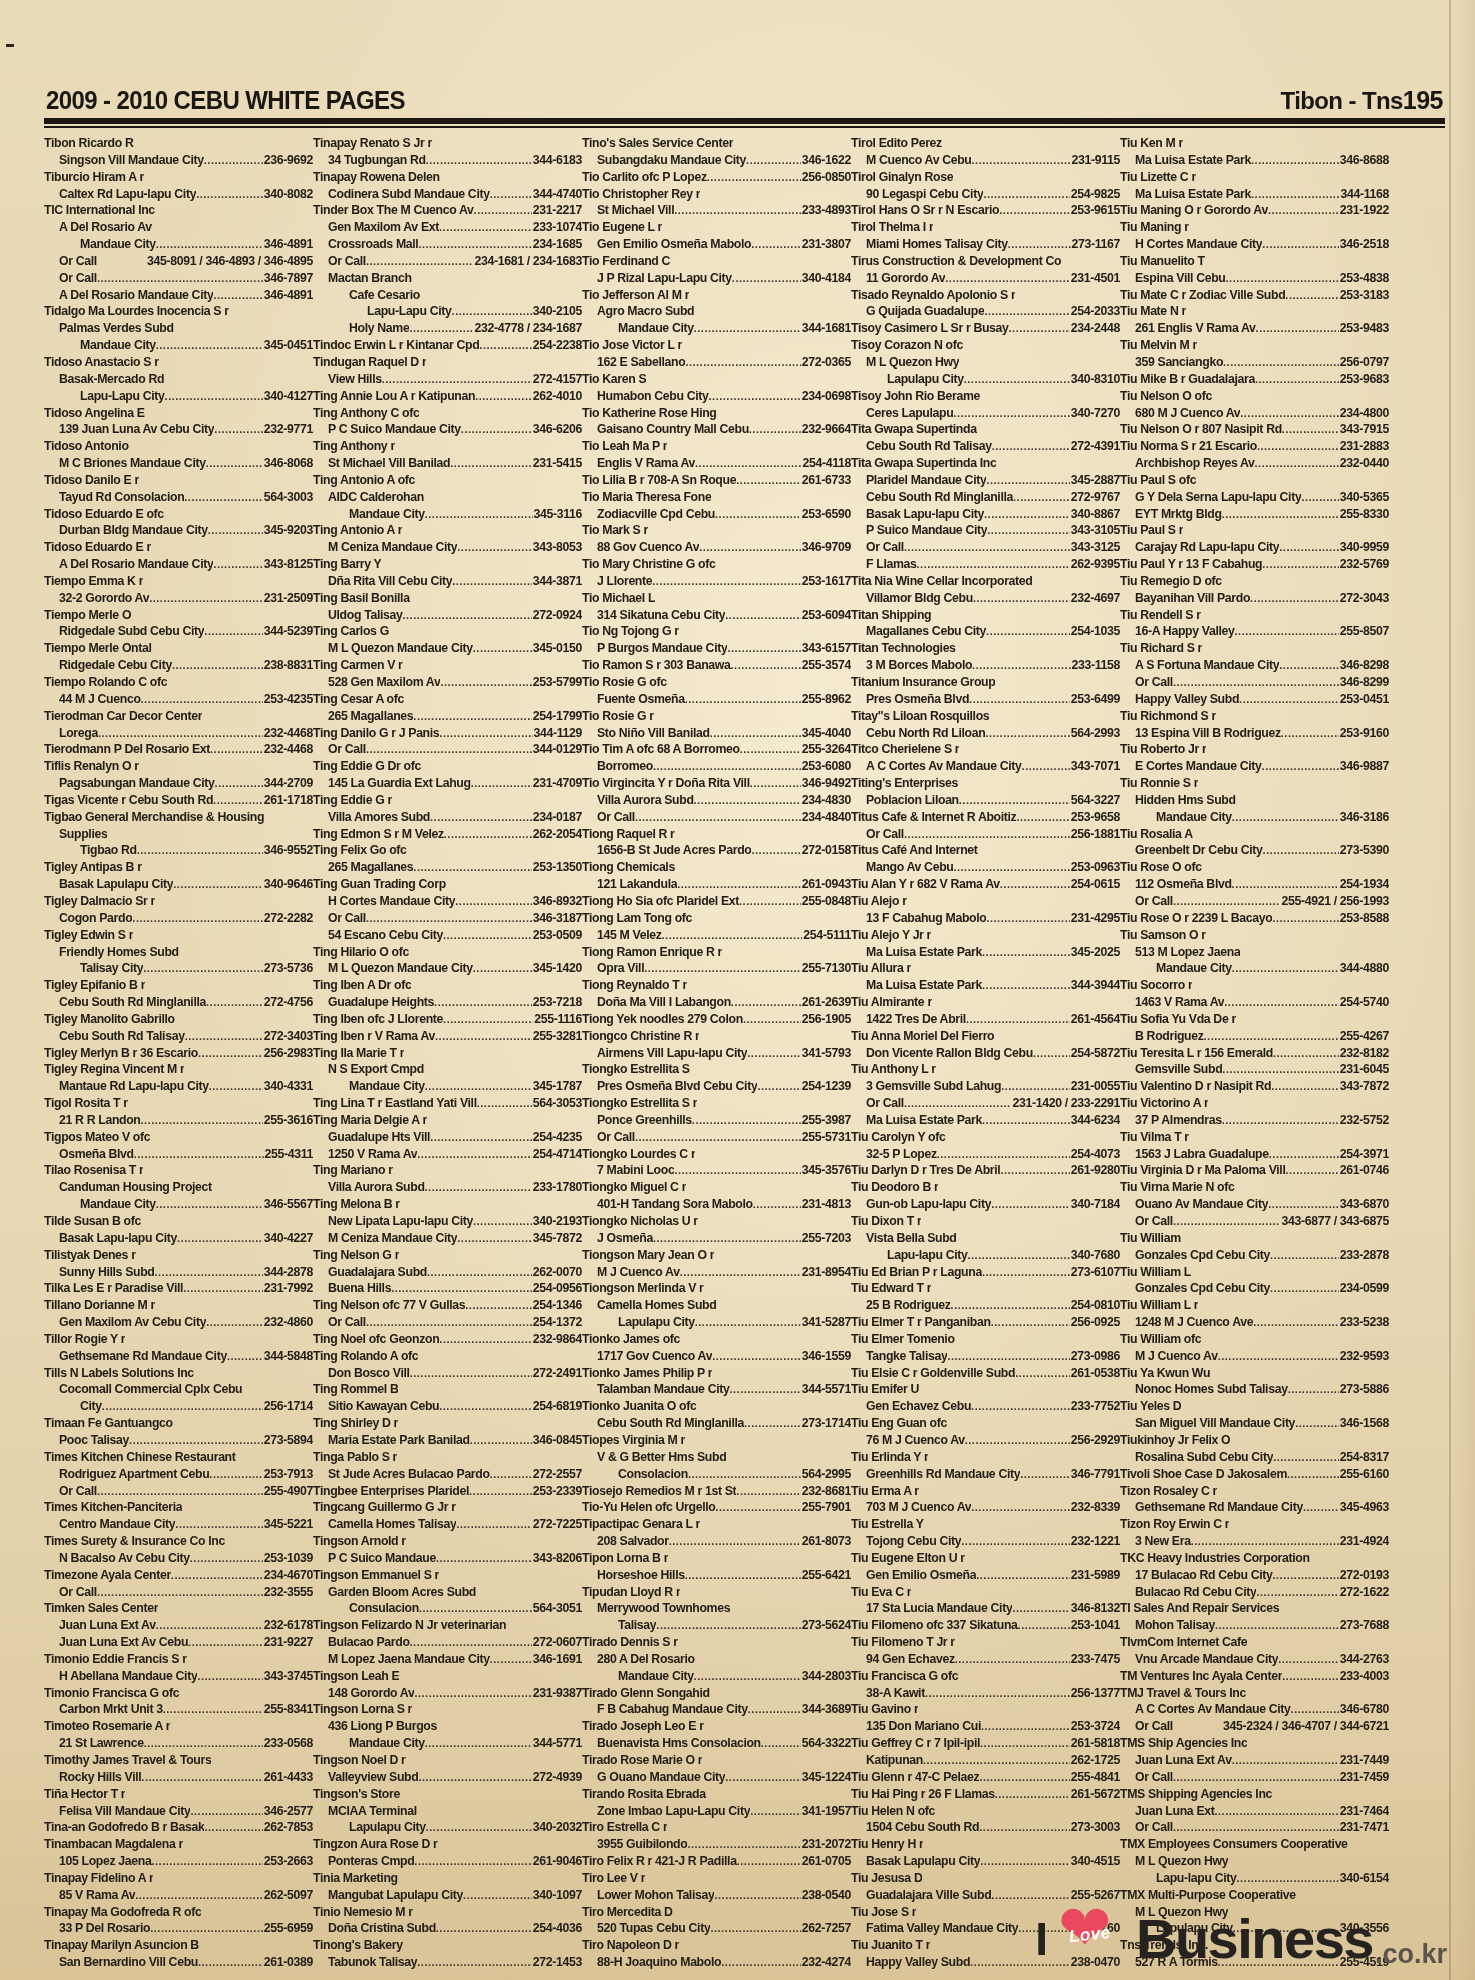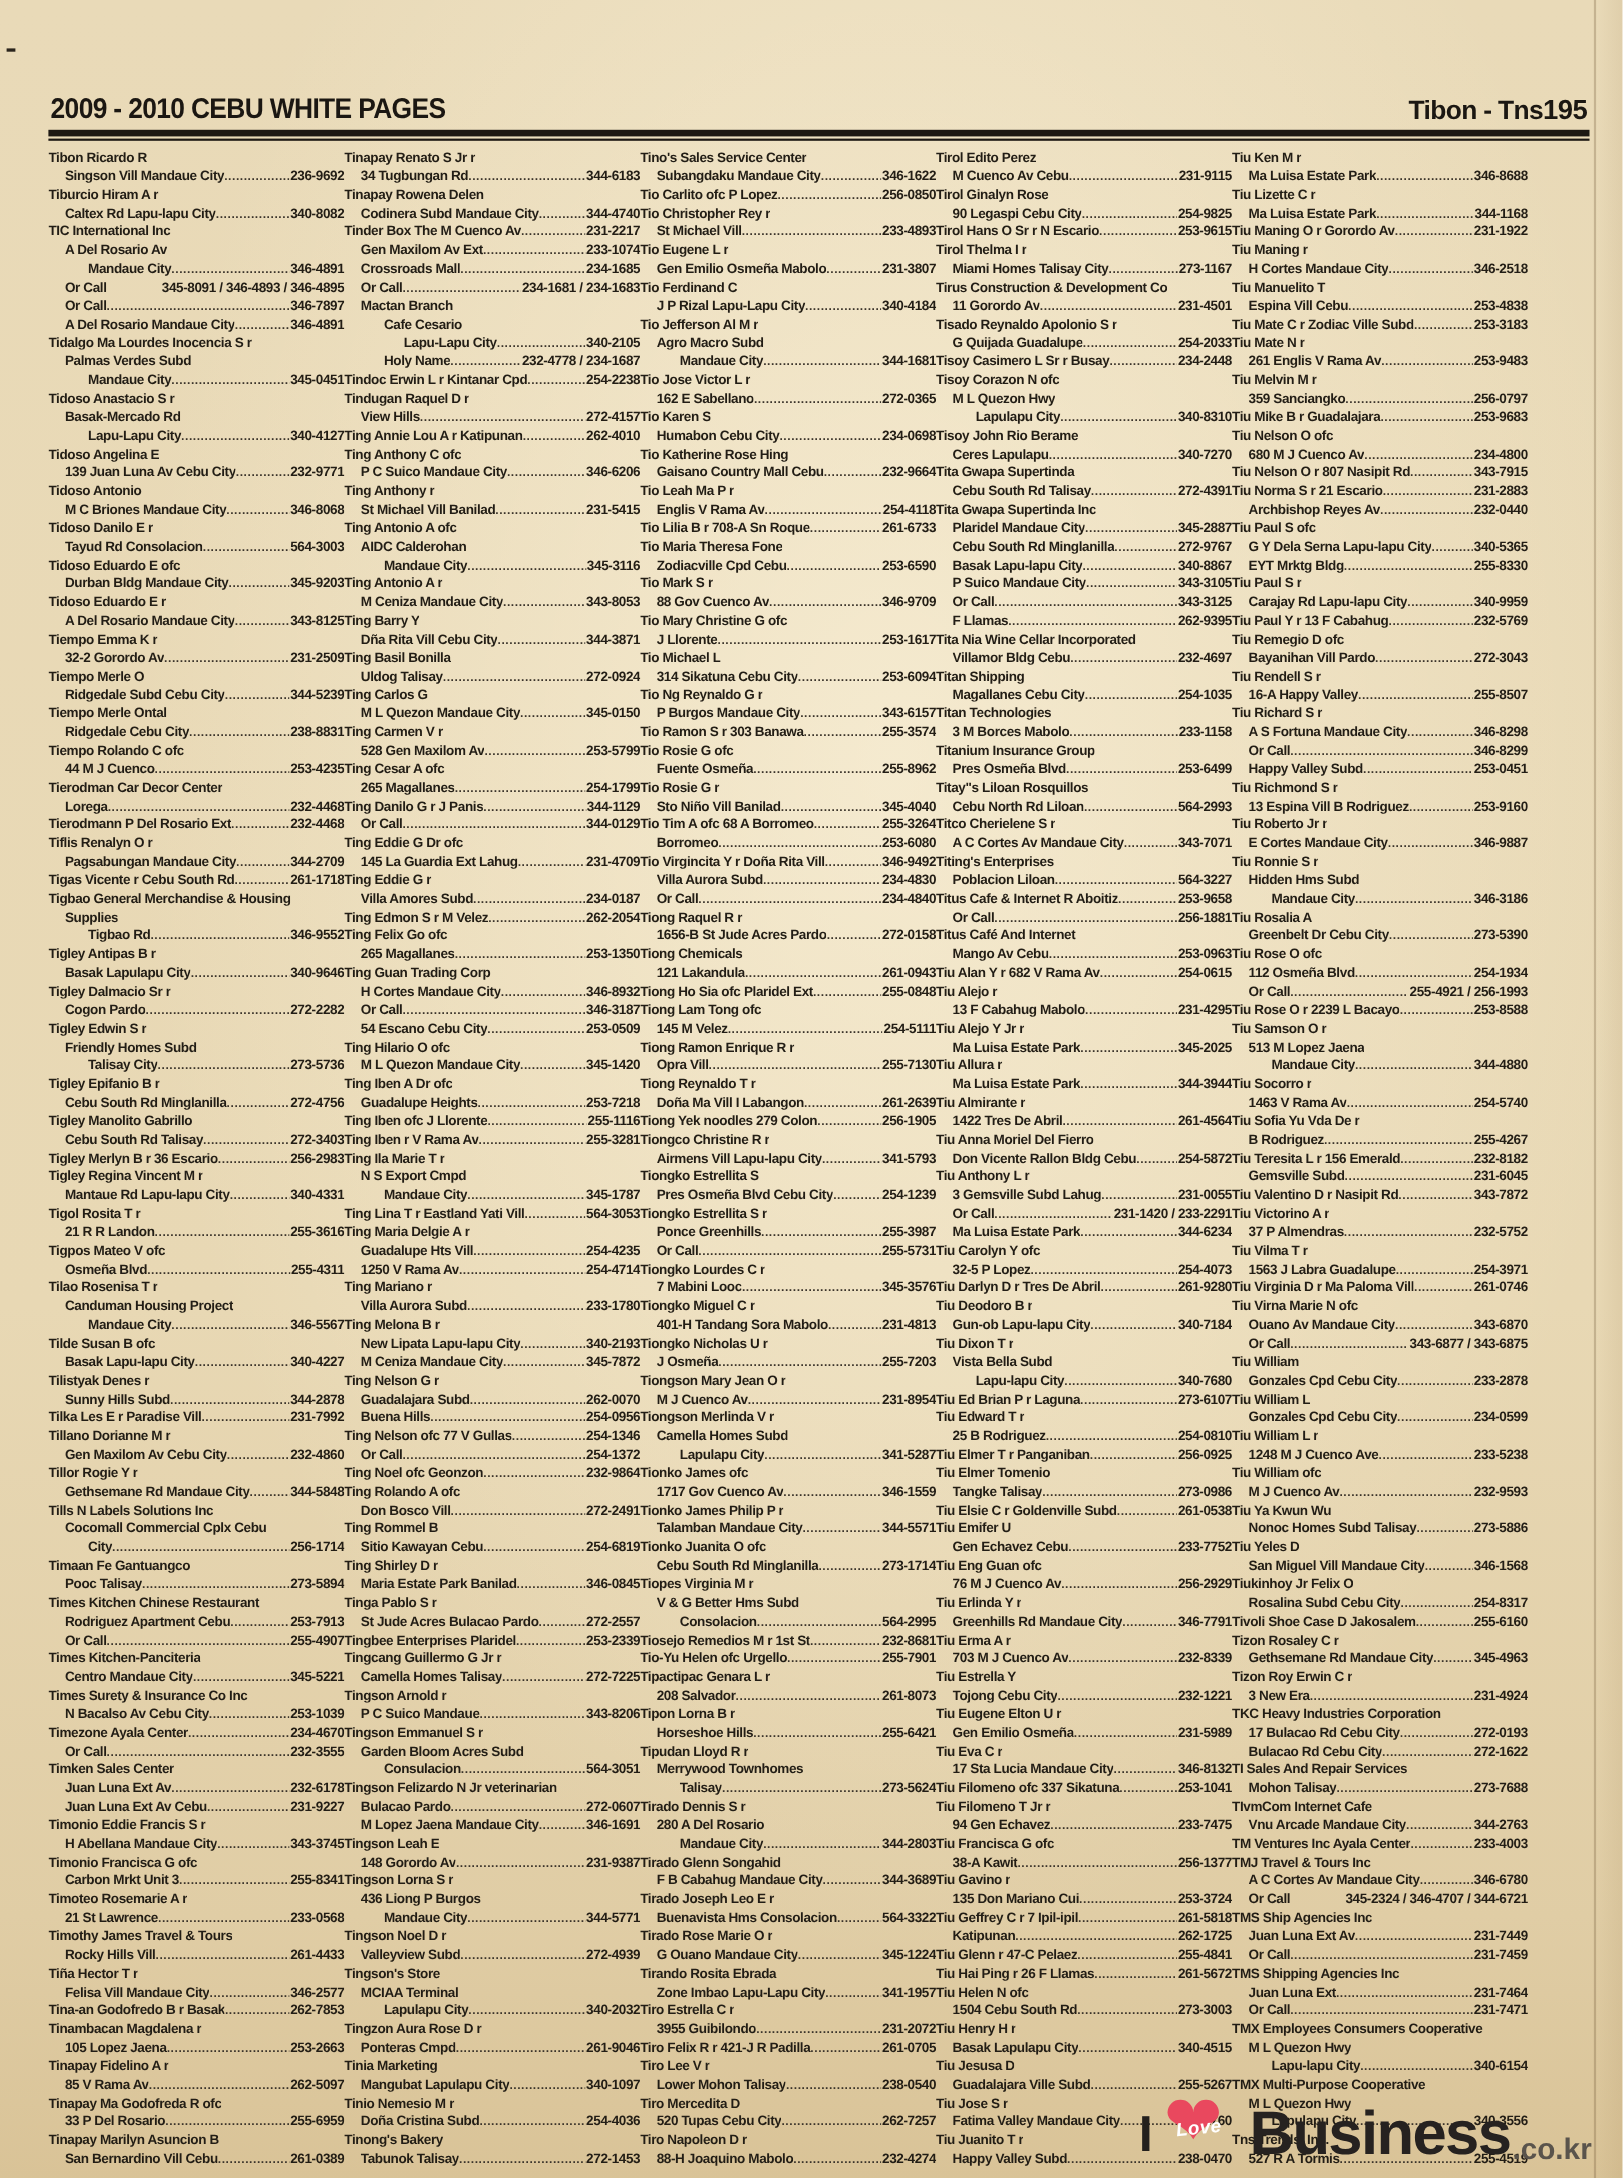--- a/index.html
+++ b/index.html
@@ -1068,21 +1068,21 @@
         </div>
         <div class="line">
           <span class="t">Tio Michael L</span>
         </div>
         <div class="line i1">
           <span class="t">314 Sikatuna Cebu City</span>
           <span class="dots">..........................................................................................</span>
           <span class="p">253-6094</span>
         </div>
         <div class="line">
-          <span class="t">Tio Ng Reynaldo G r</span>
+          <span class="t">Tio Ng Tojong G r</span>
         </div>
         <div class="line i1">
           <span class="t">P Burgos Mandaue City</span>
           <span class="dots">..........................................................................................</span>
           <span class="p">343-6157</span>
         </div>
         <div class="line">
           <span class="t">Tio Ramon S r 303 Banawa</span>
           <span class="dots">..........................................................................................</span>
           <span class="p">255-3574</span>

